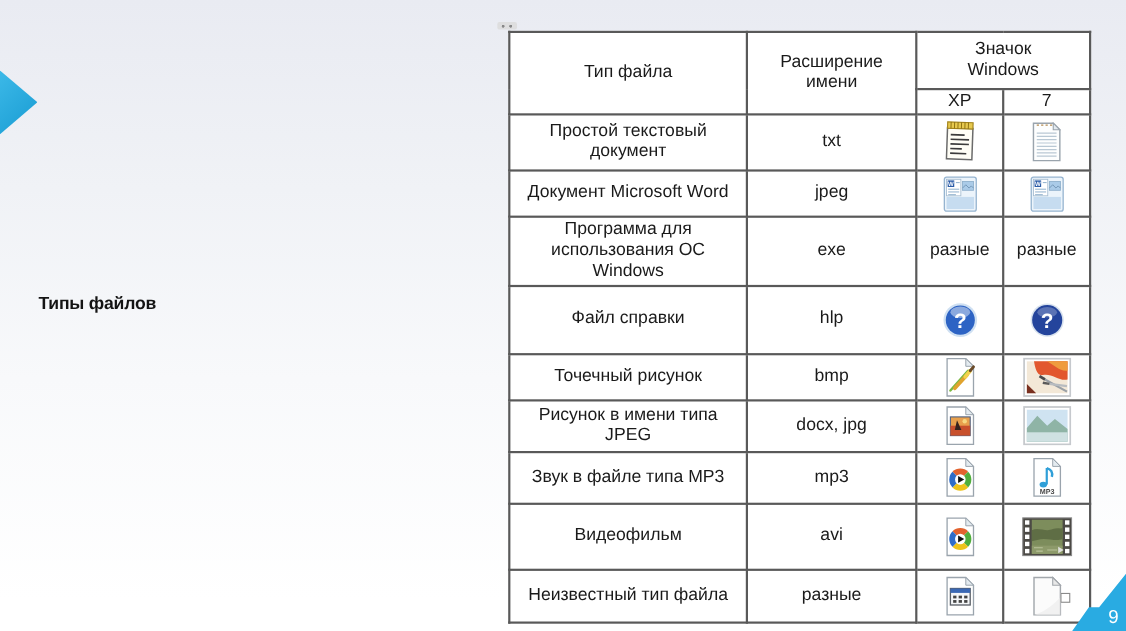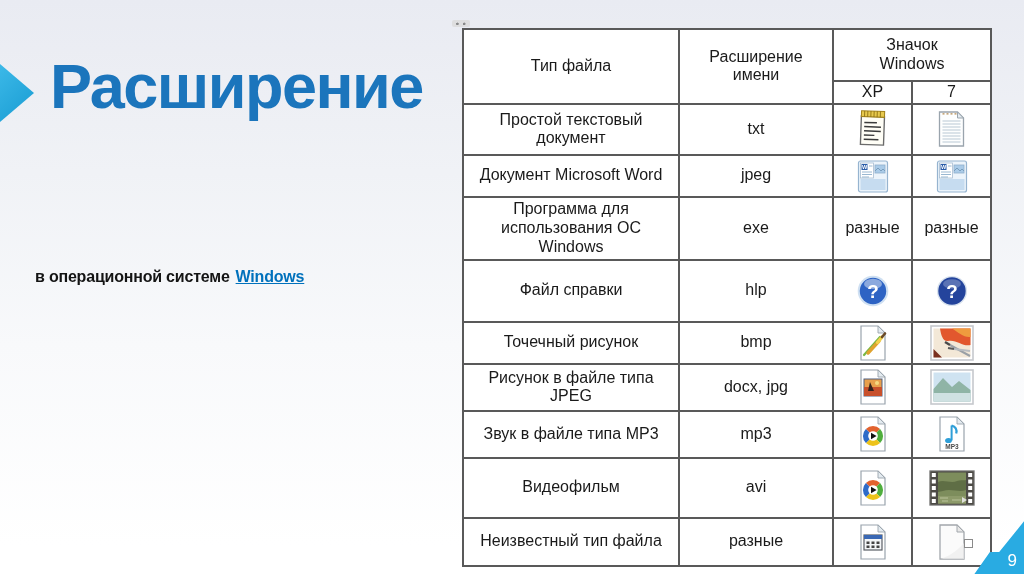--- a/index.html
+++ b/index.html
@@ -40,24 +40,23 @@
                radial-gradient(circle at 68% 55%, #777 1px, transparent 1.6px),#dcdcdc;
     opacity:.85;}
 </style>
 </head>
 <body>
 
 <div class="slide">
 
   <div class="accent-arrow"></div>
 
-  <h1 class="title">Расширение</h1>
 
   <div class="subtitle">
-    <div><span>в операционной системе</span><a class="link">Windows</a></div>
+    <div>Типы файлов</div>
   </div>
 
   <div class="artifact-top"></div>
 
   <table class="file-table">
     <colgroup>
       <col style="width:216px">
         <col style="width:154px">
         <col style="width:79px">
         <col style="width:79px">
@@ -181,21 +180,21 @@
             <path d="M3.5 24 L12 32.5 H3.5 Z" fill="#7a3020"></path>
             <path d="M40 31 L20 20" stroke="#9aa0a6" stroke-width="2"></path>
             <path d="M20 20 L15 17" stroke="#4a4a4a" stroke-width="2.4"></path>
             <path d="M40 26 L24 24" stroke="#b8bcc0" stroke-width="2"></path>
             <path d="M24 24 L18 23" stroke="#5a5a5a" stroke-width="2.2"></path>
           </svg>
         </td>
       </tr>
 
       <tr style="height:47px">
-        <td class="type-cell">Рисунок в файле типа JPEG</td>
+        <td class="type-cell">Рисунок в имени типа JPEG</td>
         <td>docx, jpg</td>
         <td class="icon-cell">
           <svg class="i i-38" viewBox="0 0 34 38">
             <path d="M5 2 H22 L29 9 V36 H5 Z" fill="#fff" stroke="#9aa4ad" stroke-width="1.2"></path>
             <path d="M22 2 L29 9 H22 Z" fill="#e4ebf0" stroke="#9aa4ad" stroke-width="0.9"></path>
             <rect x="8" y="11" width="18" height="17" fill="#e8a04c" stroke="#506080" stroke-width="1"></rect>
             <rect x="8" y="19" width="18" height="9" fill="#c8502c"></rect>
             <path d="M14 14 L18 23 L12 23 Z" fill="#35231e"></path>
             <circle cx="21" cy="15" r="2" fill="#f6d880"></circle>
           </svg>

